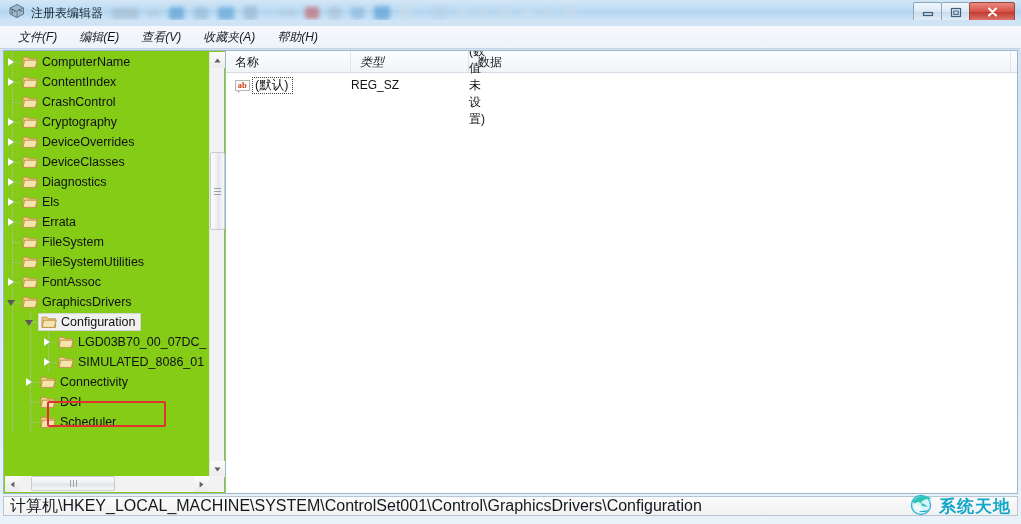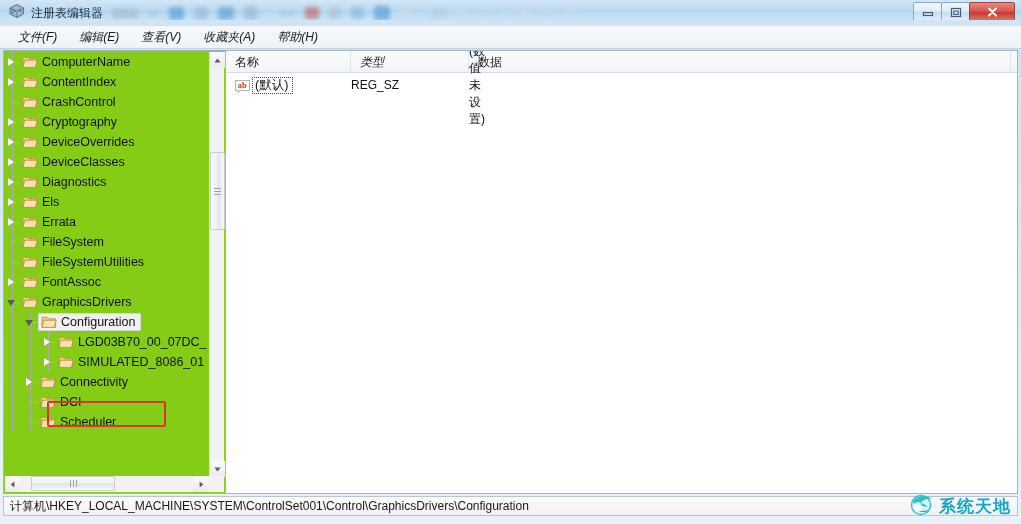--- a/index.html
+++ b/index.html
@@ -187,21 +187,21 @@
   }
   .cell{font-size:12px;color:#111;position:absolute;}
 
   
   .statusbar{
     position:absolute;left:3px;bottom:8px;width:1015px;height:20px;
     background:linear-gradient(to bottom,#fbfbfb,#f1f1f1);
     border:1px solid #b9c6d2;box-sizing:border-box;
     display:flex;align-items:center;padding-left:6px;
   }
-  .status-text{font-size:12px;color:#15181c;white-space:nowrap;}
+  .status-text{font-size:16px;color:#15181c;white-space:nowrap;}
 
   
   .watermark{
     position:absolute;right:10px;bottom:5px;height:26px;
     display:flex;align-items:center;gap:4px;z-index:20;
   }
   .wm-text{
     font-size:17px;font-weight:bold;color:#12a7c8;letter-spacing:1px;
     font-family:"DejaVu Sans",sans-serif;
     text-shadow:0 1px 0 rgba(255,255,255,.6);

